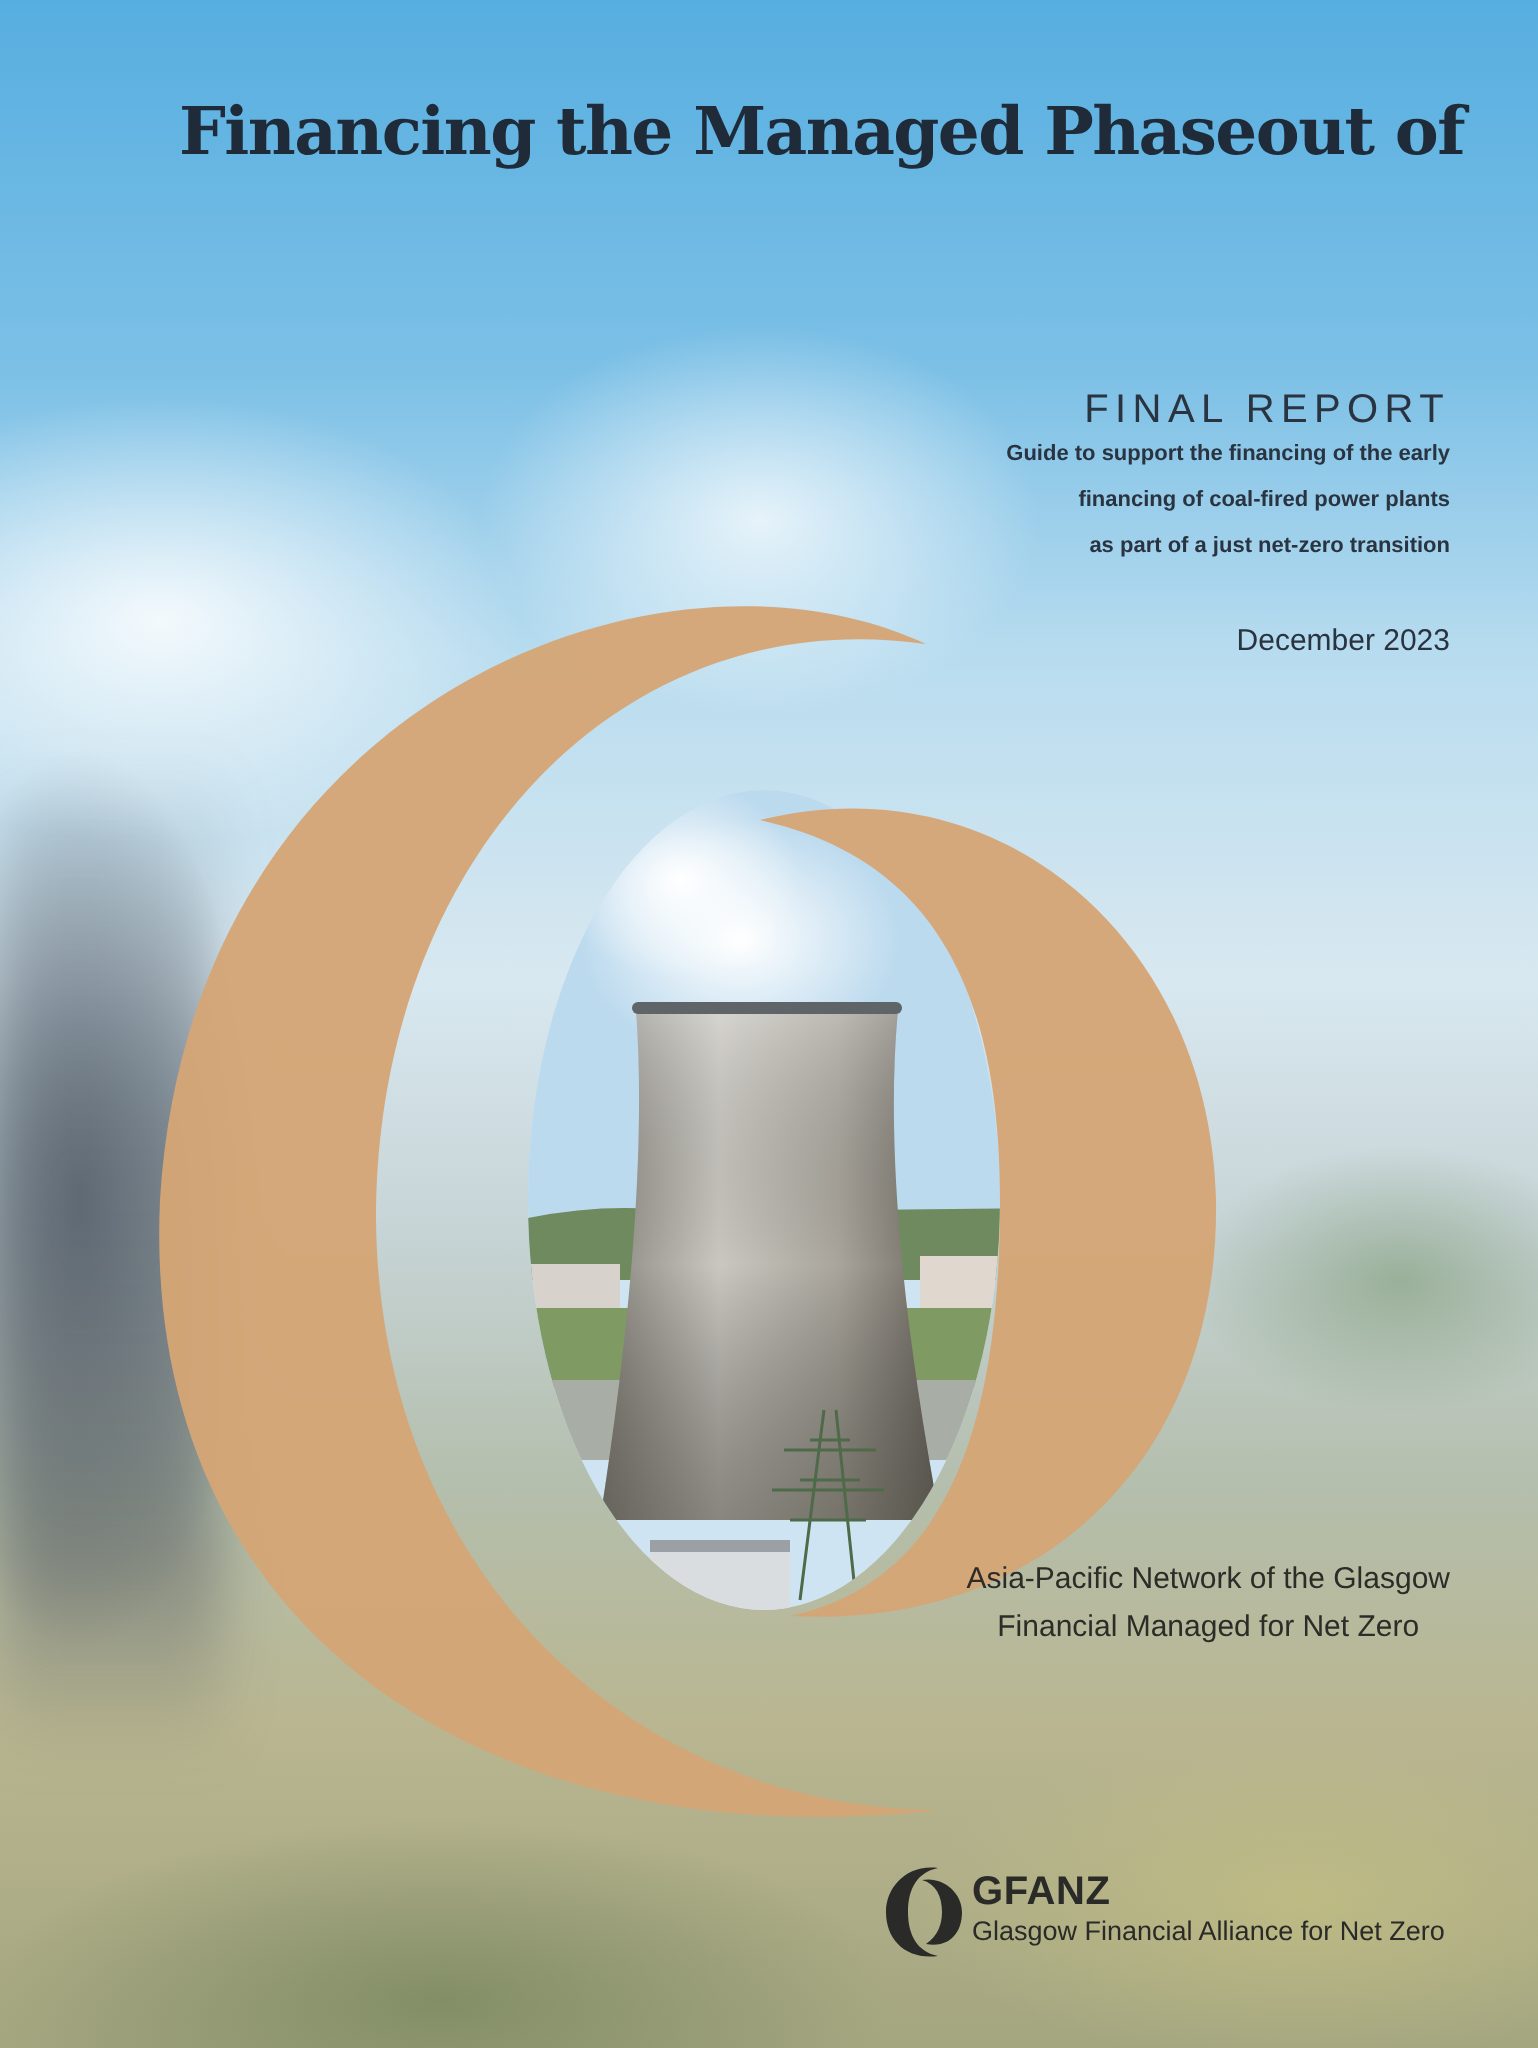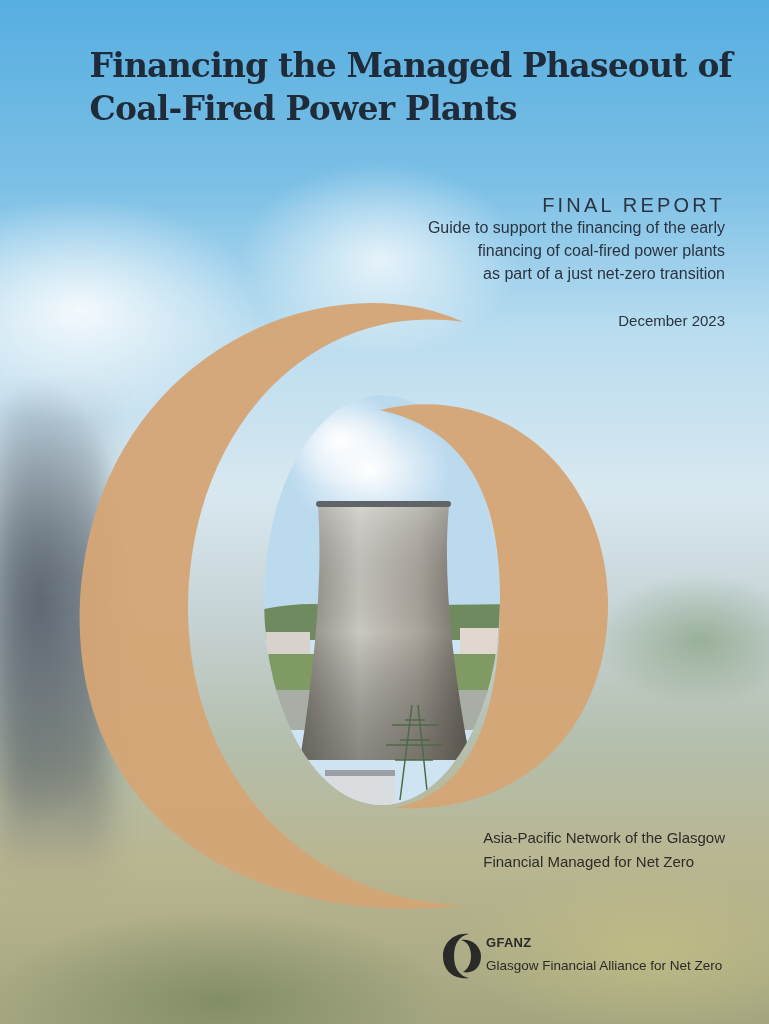--- a/index.html
+++ b/index.html
@@ -34,37 +34,37 @@
       display: block;
     }
     .subtitle-block {
       position: absolute; right: 44px; top: 194px; text-align: right; color: #2a3440;
     }
     .final-report {
       font-family: "Liberation Sans", sans-serif; font-size: 20px;
       letter-spacing: 3.2px; display: block; line-height: 22px;
     }
     .guide-line {
-      font-family: "Liberation Sans", sans-serif; font-size: 16px; line-height: 23px; display: block;
+      font-family: "Liberation Sans", sans-serif; font-size: 11px; line-height: 23px; display: block; font-weight: bold;
     }
     .date {
       position: absolute; right: 44px; top: 312px; font-size: 15px; color: #2a3440;
       font-family: "Liberation Sans", sans-serif;
     }
     svg.emblem { position: absolute; left: 0; top: 0; }
     .network-block {
-      position: absolute; right: 44px; top: 826px; text-align: left; color: #2c2c28;
+      position: absolute; right: 44px; top: 778px; text-align: center; color: #2c2c28;
     }
     .network-line { display: block; font-size: 15px; line-height: 24px; }
     .logo {
       position: absolute; left: 441px; top: 932px; height: 48px; width: 290px;
     }
     .logo-mark { position: absolute; left: 0; top: 0; }
     .logo-name {
-      position: absolute; left: 45px; top: 3px; font-size: 13px; font-weight: bold; color: #2a2a28; letter-spacing: 0.3px;
+      position: absolute; left: 45px; top: 3px; font-size: 20px; font-weight: bold; color: #2a2a28; letter-spacing: 0.3px;
     }
     .logo-full {
       position: absolute; left: 45px; top: 26px; font-size: 13.5px; color: #2a2a28; white-space: nowrap;
     }
   </style>
 </head>
 <body>
 
 <div class="cover">
   <div class="haze"></div>
@@ -125,21 +125,20 @@
 
     <path d="M380 410
              C 500 380, 605 470, 608 600
              C 610 730, 520 815, 395 808
              C 480 790, 500 700, 500 600
              C 500 500, 470 430, 380 410 Z" fill="#d4a676" fill-opacity="0.96"></path>
   </svg>
 
   <div class="title-block">
     <span class="title-line">Financing the Managed Phaseout of</span>
-    <span class="title-line">Coal-Fired Power Plants</span>
   </div>
 
   <div class="subtitle-block">
     <span class="final-report">FINAL REPORT</span>
     <span class="guide-line">Guide to support the financing of the early</span>
     <span class="guide-line">financing of coal-fired power plants</span>
     <span class="guide-line">as part of a just net-zero transition</span>
   </div>
 
   <div class="date">December 2023</div>

